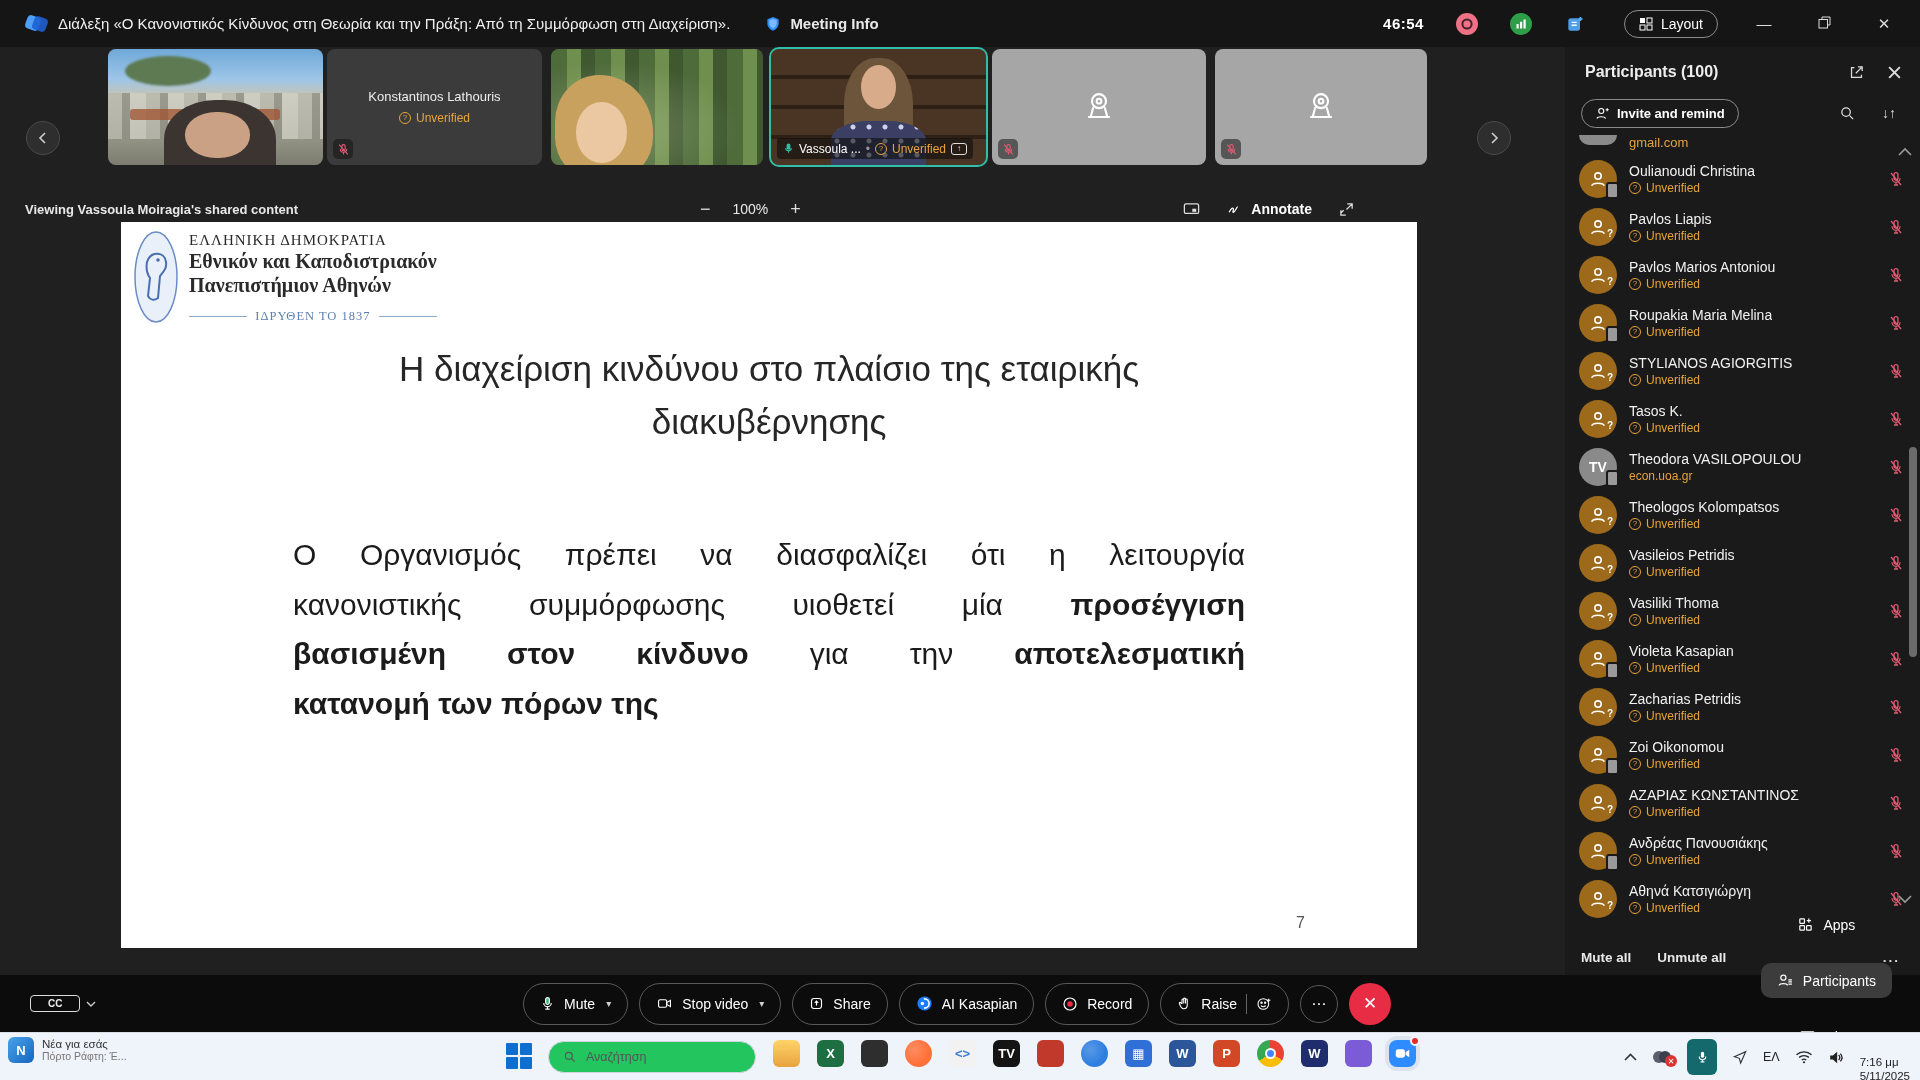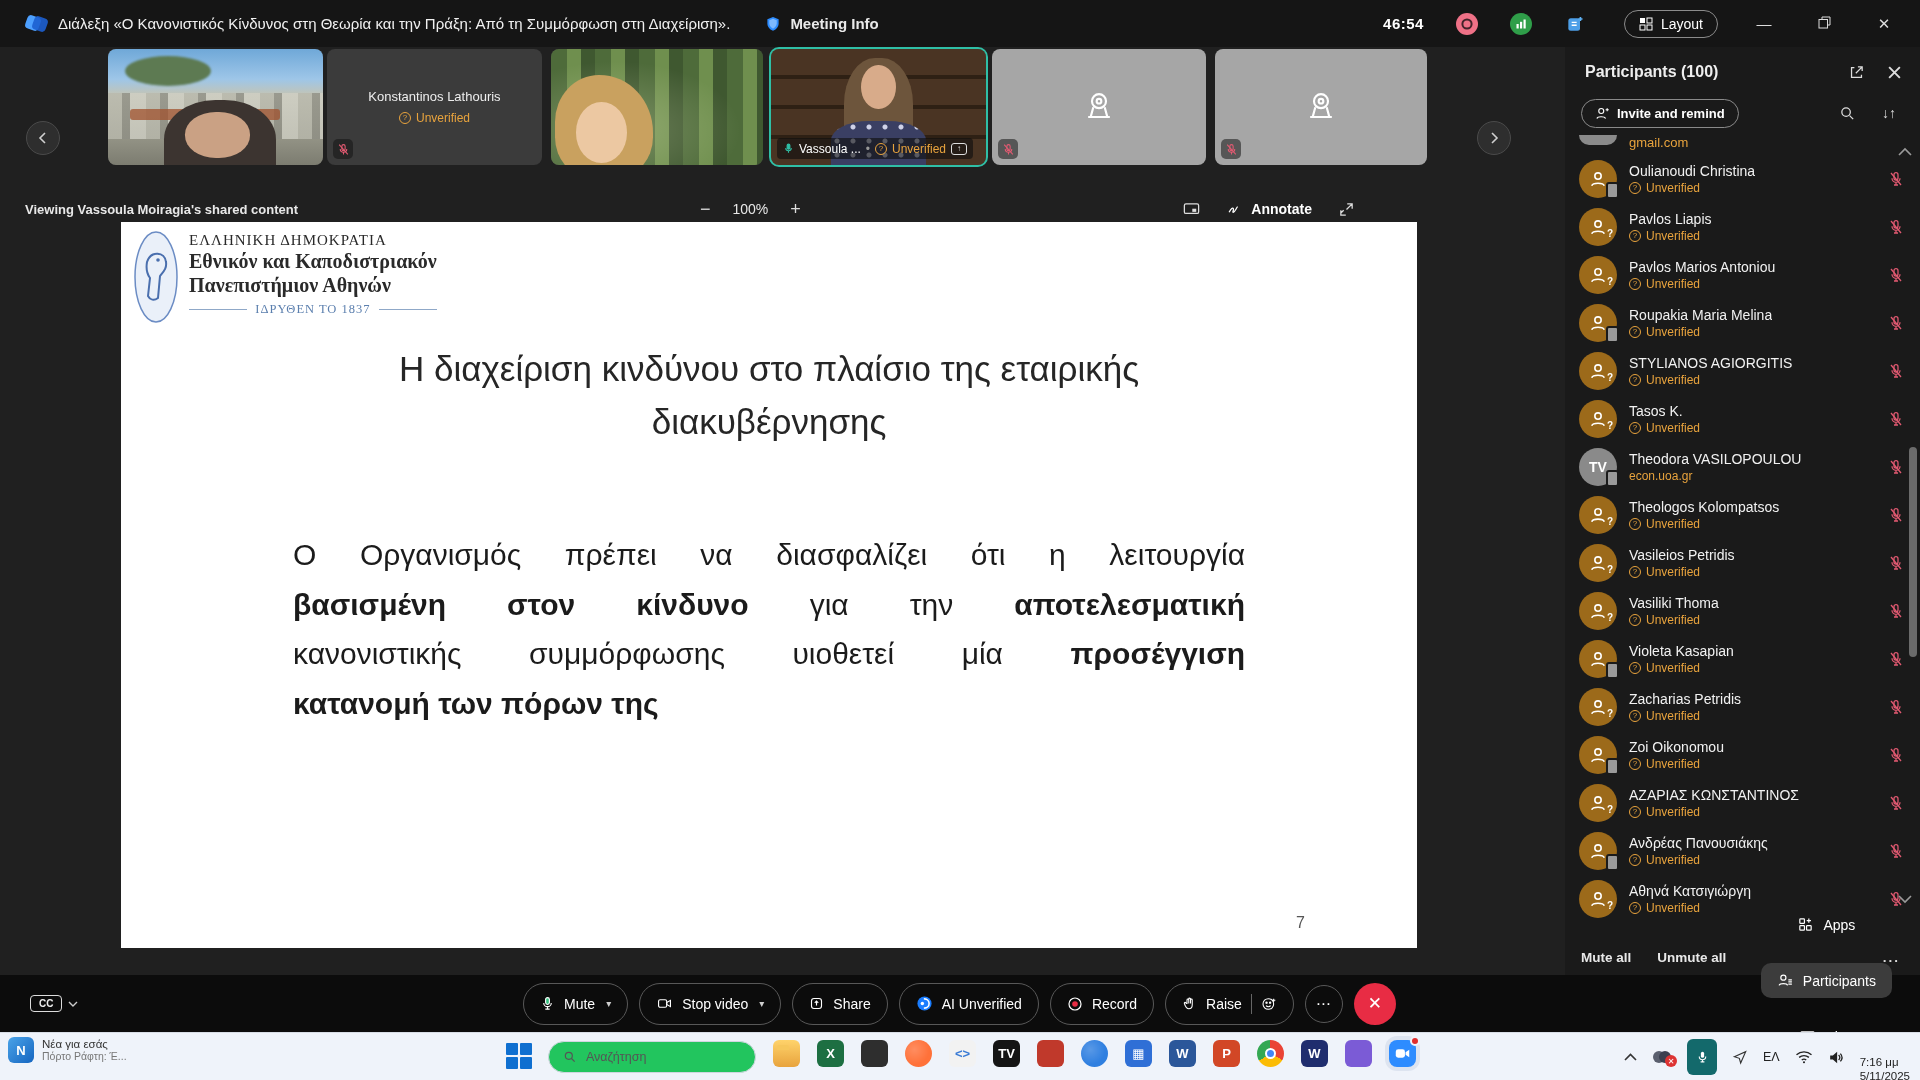--- a/index.html
+++ b/index.html
@@ -72,21 +72,21 @@
   .zoomctl .zbtn { font-size:18px; color:#ddd; }
   #vb-right { position:absolute; right:210px; top:0; height:44px; display:flex; align-items:center; gap:26px; }
   .annotate { display:flex; align-items:center; gap:7px; font-size:14px; font-weight:700; color:#fff; }
 
   
   #slide { position:absolute; left:121px; top:175px; width:1296px; height:726px; background:#ffffff; color:#1f1f1f; }
   #uoa-logo { position:absolute; left:12px; top:8px; display:flex; gap:10px; }
   .uoa-text { padding-top:2px; font-family:"Liberation Serif","DejaVu Serif",serif; color:#2a2a2a; }
   .uoa-l1 { font-size:15px; letter-spacing:1px; }
   .uoa-l2,.uoa-l3 { font-size:20px; font-weight:700; line-height:24px; }
-  .uoa-l4 { display:flex; align-items:center; gap:8px; color:#5b7fae; font-size:12.5px; letter-spacing:1px; margin-top:5px; }
+  .uoa-l4 { display:flex; align-items:center; gap:8px; color:#5b7fae; font-size:12.5px; letter-spacing:1px; margin-top:12px; }
   .uoa-l4:before,.uoa-l4:after { content:""; height:1px; background:#8fa8c8; flex:1; min-width:34px; }
   #slide-title { position:absolute; left:218px; top:120px; width:860px; text-align:center;
                  font-size:35px; line-height:53px; color:#262626; }
   #slide-body { position:absolute; left:172px; top:308px; width:952px; font-size:30px; line-height:49.5px; color:#1b1b1b; }
   #slide-body .jline { text-align:justify; text-align-last:justify; }
   #slide-body .lline { text-align:left; }
   #slide-body b { font-weight:700; }
   #page-num { position:absolute; right:112px; bottom:16px; font-size:16px; color:#555; }
 
   
@@ -119,21 +119,21 @@
   #scrollbar { position:absolute; right:3px; top:400px; width:8px; height:210px; border-radius:4px; background:#6b6b6b; }
   .scroll-chev { position:absolute; right:8px; color:#9a9a9a; }
 
   
   #toolbar { position:absolute; left:0; top:975px; width:1920px; height:57px; background:#0c0c0c;
              display:flex; align-items:center; color:#fff; }
   .tbtn { display:flex; align-items:center; gap:9px; height:42px; border:1px solid #585858; border-radius:21px;
           padding:0 16px; font-size:14px; color:#fff; white-space:nowrap; }
   .tbtn .chev { font-size:10px; color:#cfcfcf; margin-left:2px; }
   #cc-btn { position:absolute; left:30px; display:flex; align-items:center; gap:6px; }
-  .cc-box { border:1.5px solid #ddd; border-radius:4px; font-size:10px; font-weight:700; padding:2px 8px; color:#eee; }
+  .cc-box { border:1.5px solid #ddd; border-radius:4px; font-size:10px; font-weight:700; padding:2px 17px; color:#eee; }
   #center-btns { position:absolute; left:523px; display:flex; align-items:center; gap:11px; }
   .vdiv { width:1px; height:20px; background:#666; }
   .round-btn { width:38px; height:38px; border:1px solid #585858; border-radius:50%;
                display:flex; align-items:center; justify-content:center; font-size:15px; letter-spacing:1px; }
   #leave-btn { width:42px; height:42px; border-radius:50%; background:var(--leave-red);
                display:flex; align-items:center; justify-content:center; font-size:17px; font-weight:700; color:#fff; }
   #right-btns { position:absolute; right:28px; display:flex; align-items:center; gap:30px;flex-direction:column; }
   .flat-btn { display:flex; align-items:center; gap:9px; font-size:14px; color:#fff; }
   .flat-btn.active { background:#3c3c3c; border-radius:10px; padding:9px 16px; }
 
@@ -369,22 +369,22 @@
         <div class="uoa-text">
           <div class="uoa-l1">ΕΛΛΗΝΙΚΗ ΔΗΜΟΚΡΑΤΙΑ</div>
           <div class="uoa-l2">Εθνικόν και Καποδιστριακόν</div>
           <div class="uoa-l3">Πανεπιστήμιον Αθηνών</div>
           <div class="uoa-l4">ΙΔΡΥΘΕΝ ΤΟ 1837</div>
         </div>
       </div>
       <div id="slide-title">Η διαχείριση κινδύνου στο πλαίσιο της εταιρικής διακυβέρνησης</div>
       <div id="slide-body">
           <div class="jline"><span>Ο Οργανισμός πρέπει να διασφαλίζει ότι η λειτουργία</span></div>
+          <div class="jline"><span>κανονιστικής συμμόρφωσης υιοθετεί μία </span><b>προσέγγιση</b></div>
           <div class="jline"><b>βασισμένη στον κίνδυνο</b><span> για την </span><b>αποτελεσματική</b></div>
-          <div class="jline"><span>κανονιστικής συμμόρφωσης υιοθετεί μία </span><b>προσέγγιση</b></div>
           <div class="lline"><b>κατανομή των πόρων της</b></div>
         </div>
       <div id="page-num">7</div>
     </div>
   </div>
 
   <div id="panel">
     <div id="panel-head">
       <span id="panel-title">Participants (100)</span>
       <span class="ph-ic">
@@ -831,21 +831,21 @@
             <path d="M12 15V8.5M9.2 11l2.8-2.8L14.8 11"></path>
           </svg>
         <span>Share</span>
       </div>
       <div class="tbtn">
         <svg width="17" height="17" viewBox="0 0 24 24">
             <circle cx="12" cy="12" r="10" fill="#1a7dff"></circle>
             <path d="M12 5.5c3.6 0 6.5 2.9 6.5 6.5 0 3.6-2.9 6.5-6.5 6.5" fill="none" stroke="#fff" stroke-width="2.2" stroke-linecap="round"></path>
             <circle cx="9" cy="12" r="2.4" fill="#fff"></circle>
           </svg>
-        <span>AI Unverified</span>
+        <span>AI Kasapian</span>
       </div>
       <div class="tbtn">
         <svg width="16" height="16" viewBox="0 0 24 24">
             <circle cx="12" cy="12" r="9" fill="none" stroke="#fff" stroke-width="1.8"></circle>
             <circle cx="12" cy="12" r="4.2" fill="#e82c44"></circle>
           </svg>
         <span>Record</span>
       </div>
       <div class="tbtn">
         <svg width="15" height="16" viewBox="0 0 24 24" fill="none" stroke="#fff" stroke-width="1.7">

